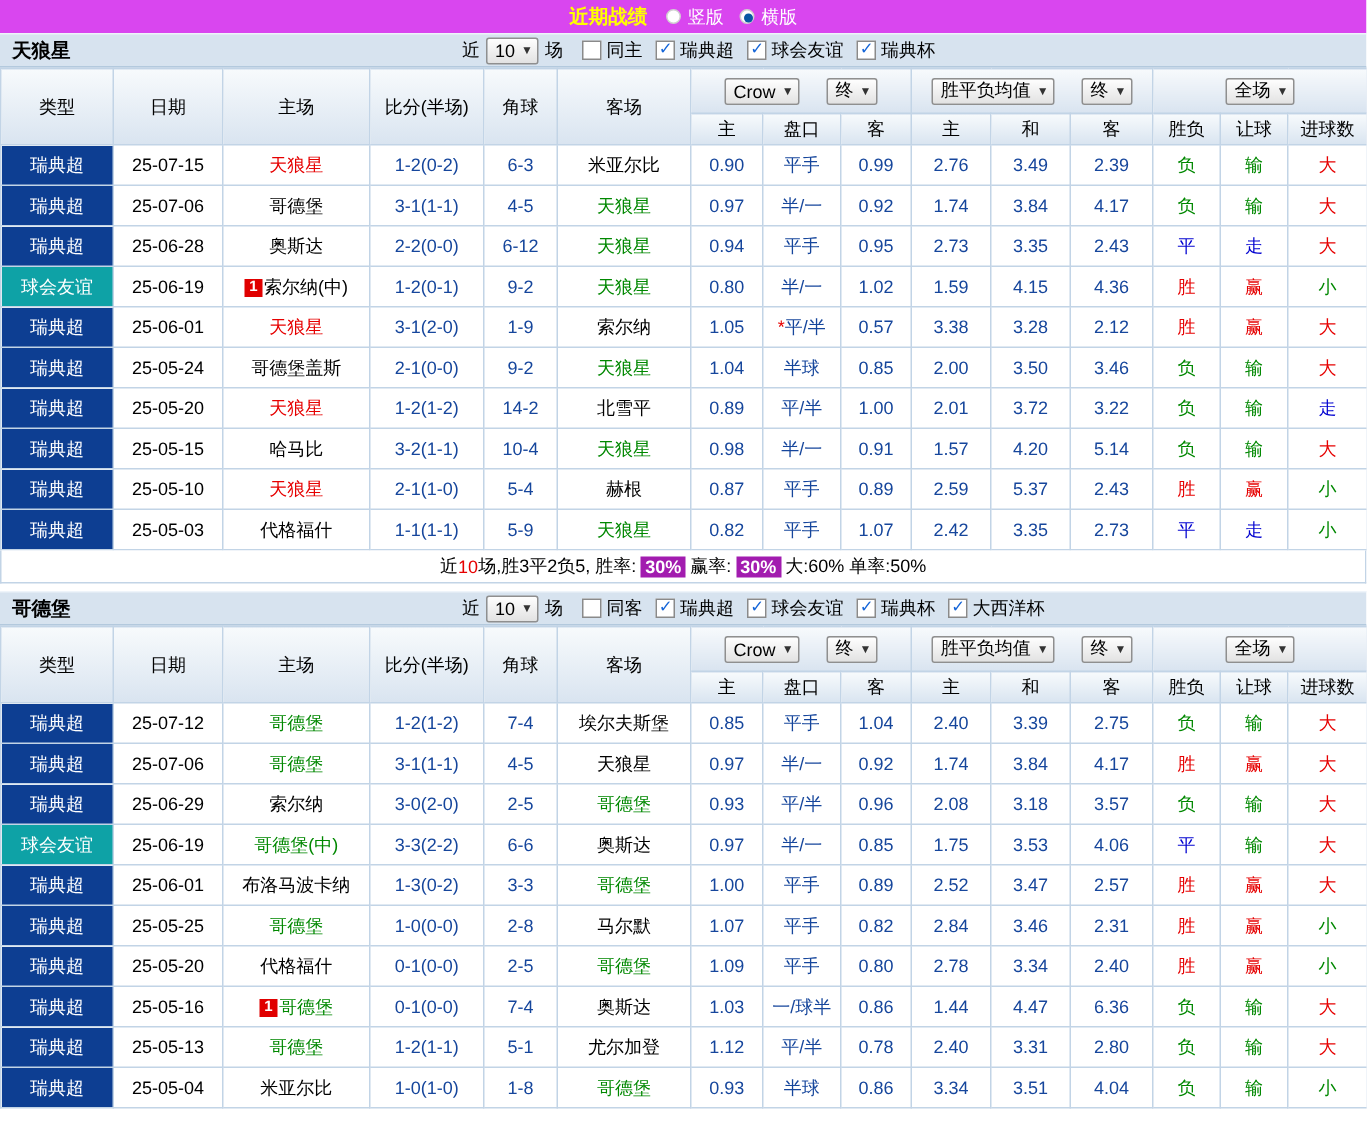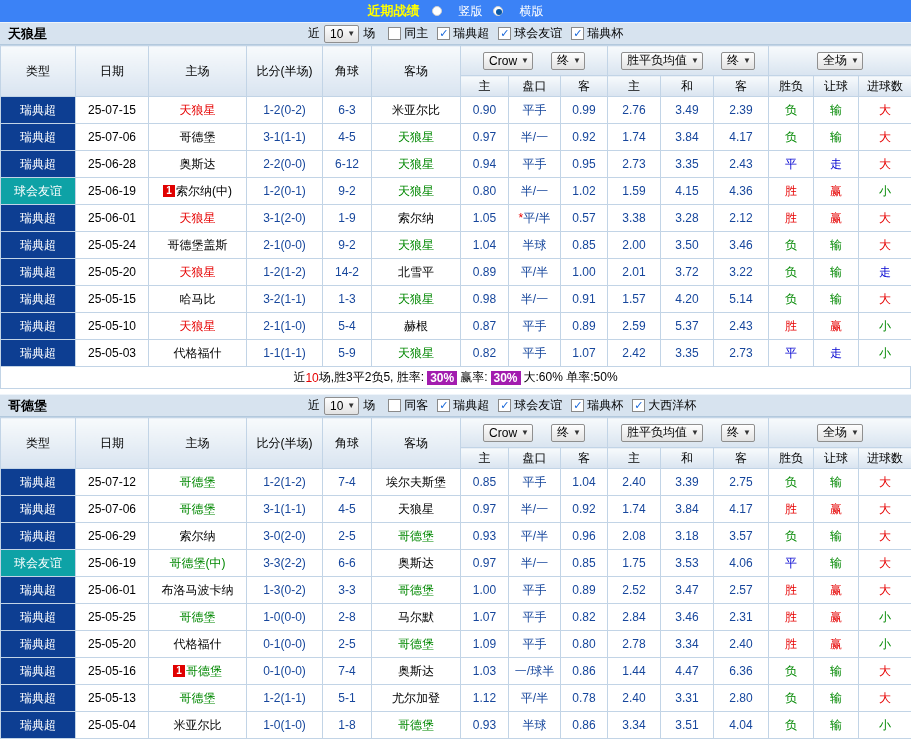--- a/index.html
+++ b/index.html
@@ -1,20 +1,20 @@
 <!DOCTYPE html>
 <html><head>
 <meta charset="utf-8">
 <style>
   *{box-sizing:border-box;margin:0;padding:0}
   body{width:911px;height:754px;overflow:hidden;background:#fff;font-family:"Liberation Sans","DejaVu Sans",sans-serif}
-  .titlebar{height:22px;background:#3b82f6;display:flex;align-items:center;justify-content:center;gap:12px}
+  .titlebar{height:22px;background:#d946ef;display:flex;align-items:center;justify-content:center;gap:12px}
   .titlebar .title{color:#ffff00;font-weight:bold;font-size:13px}
   #radios{display:inline-flex;gap:10px}
-  .radio-opt{display:inline-flex;align-items:center;gap:17px;color:#fff;font-size:12px;cursor:default}
+  .radio-opt{display:inline-flex;align-items:center;gap:5px;color:#fff;font-size:12px;cursor:default}
   .radio{width:10px;height:10px;border-radius:50%;background:#fff;border:1px solid #d0d0d0;position:relative;display:inline-block}
   .radio.sel::after{content:"";position:absolute;left:2px;top:2px;width:6px;height:6px;border-radius:50%;background:#0857a4}
   .section-bar{height:23px;background:#d7e3ef;border-top:1px solid #eef4fa;border-bottom:1px solid #b3c9dd;display:flex;align-items:center;font-size:12px}
   .team-name{font-weight:bold;color:#000;margin-left:8px;font-size:13px;width:300px;text-align:left}
   .filter{display:flex;align-items:center;gap:4px}
   .cbs{display:inline-flex;align-items:flex-start}
   .cb{display:inline-flex;align-items:center;gap:3px;margin-left:9px}
   .box{width:13px;height:13px;background:#fff;border:1px solid #8a8a8a;display:inline-flex;align-items:center;justify-content:center;font-size:11px;color:#1565d8;font-weight:bold;line-height:1}
   .sel-box{display:inline-flex;align-items:center;justify-content:space-between;background:linear-gradient(#fefefe,#e2e2e2);border:1px solid #8f8f8f;border-radius:2px;height:18px;padding:0 3px 0 5px;font-size:12px;color:#000;gap:4px;white-space:nowrap}
   .arr{font-size:8px;color:#333}
@@ -274,21 +274,21 @@
           <td class="navy">3.22</td>
           <td class="c-green">负</td>
           <td class="c-green">输</td>
           <td class="c-blue">走</td>
         </tr>
         <tr>
           <td class="lg">瑞典超</td>
           <td class="dt">25-05-15</td>
           <td class="tm"><span class="c-black">哈马比</span></td>
           <td class="navy">3-2(1-1)</td>
-          <td class="navy">1-3</td>
+          <td class="navy">10-4</td>
           <td class="tm"><span class="c-green">天狼星</span></td>
           <td class="navy">0.98</td>
           <td class="navy">半/一</td>
           <td class="navy">0.91</td>
           <td class="navy">1.57</td>
           <td class="navy">4.20</td>
           <td class="navy">5.14</td>
           <td class="c-green">负</td>
           <td class="c-green">输</td>
           <td class="c-red">大</td>

